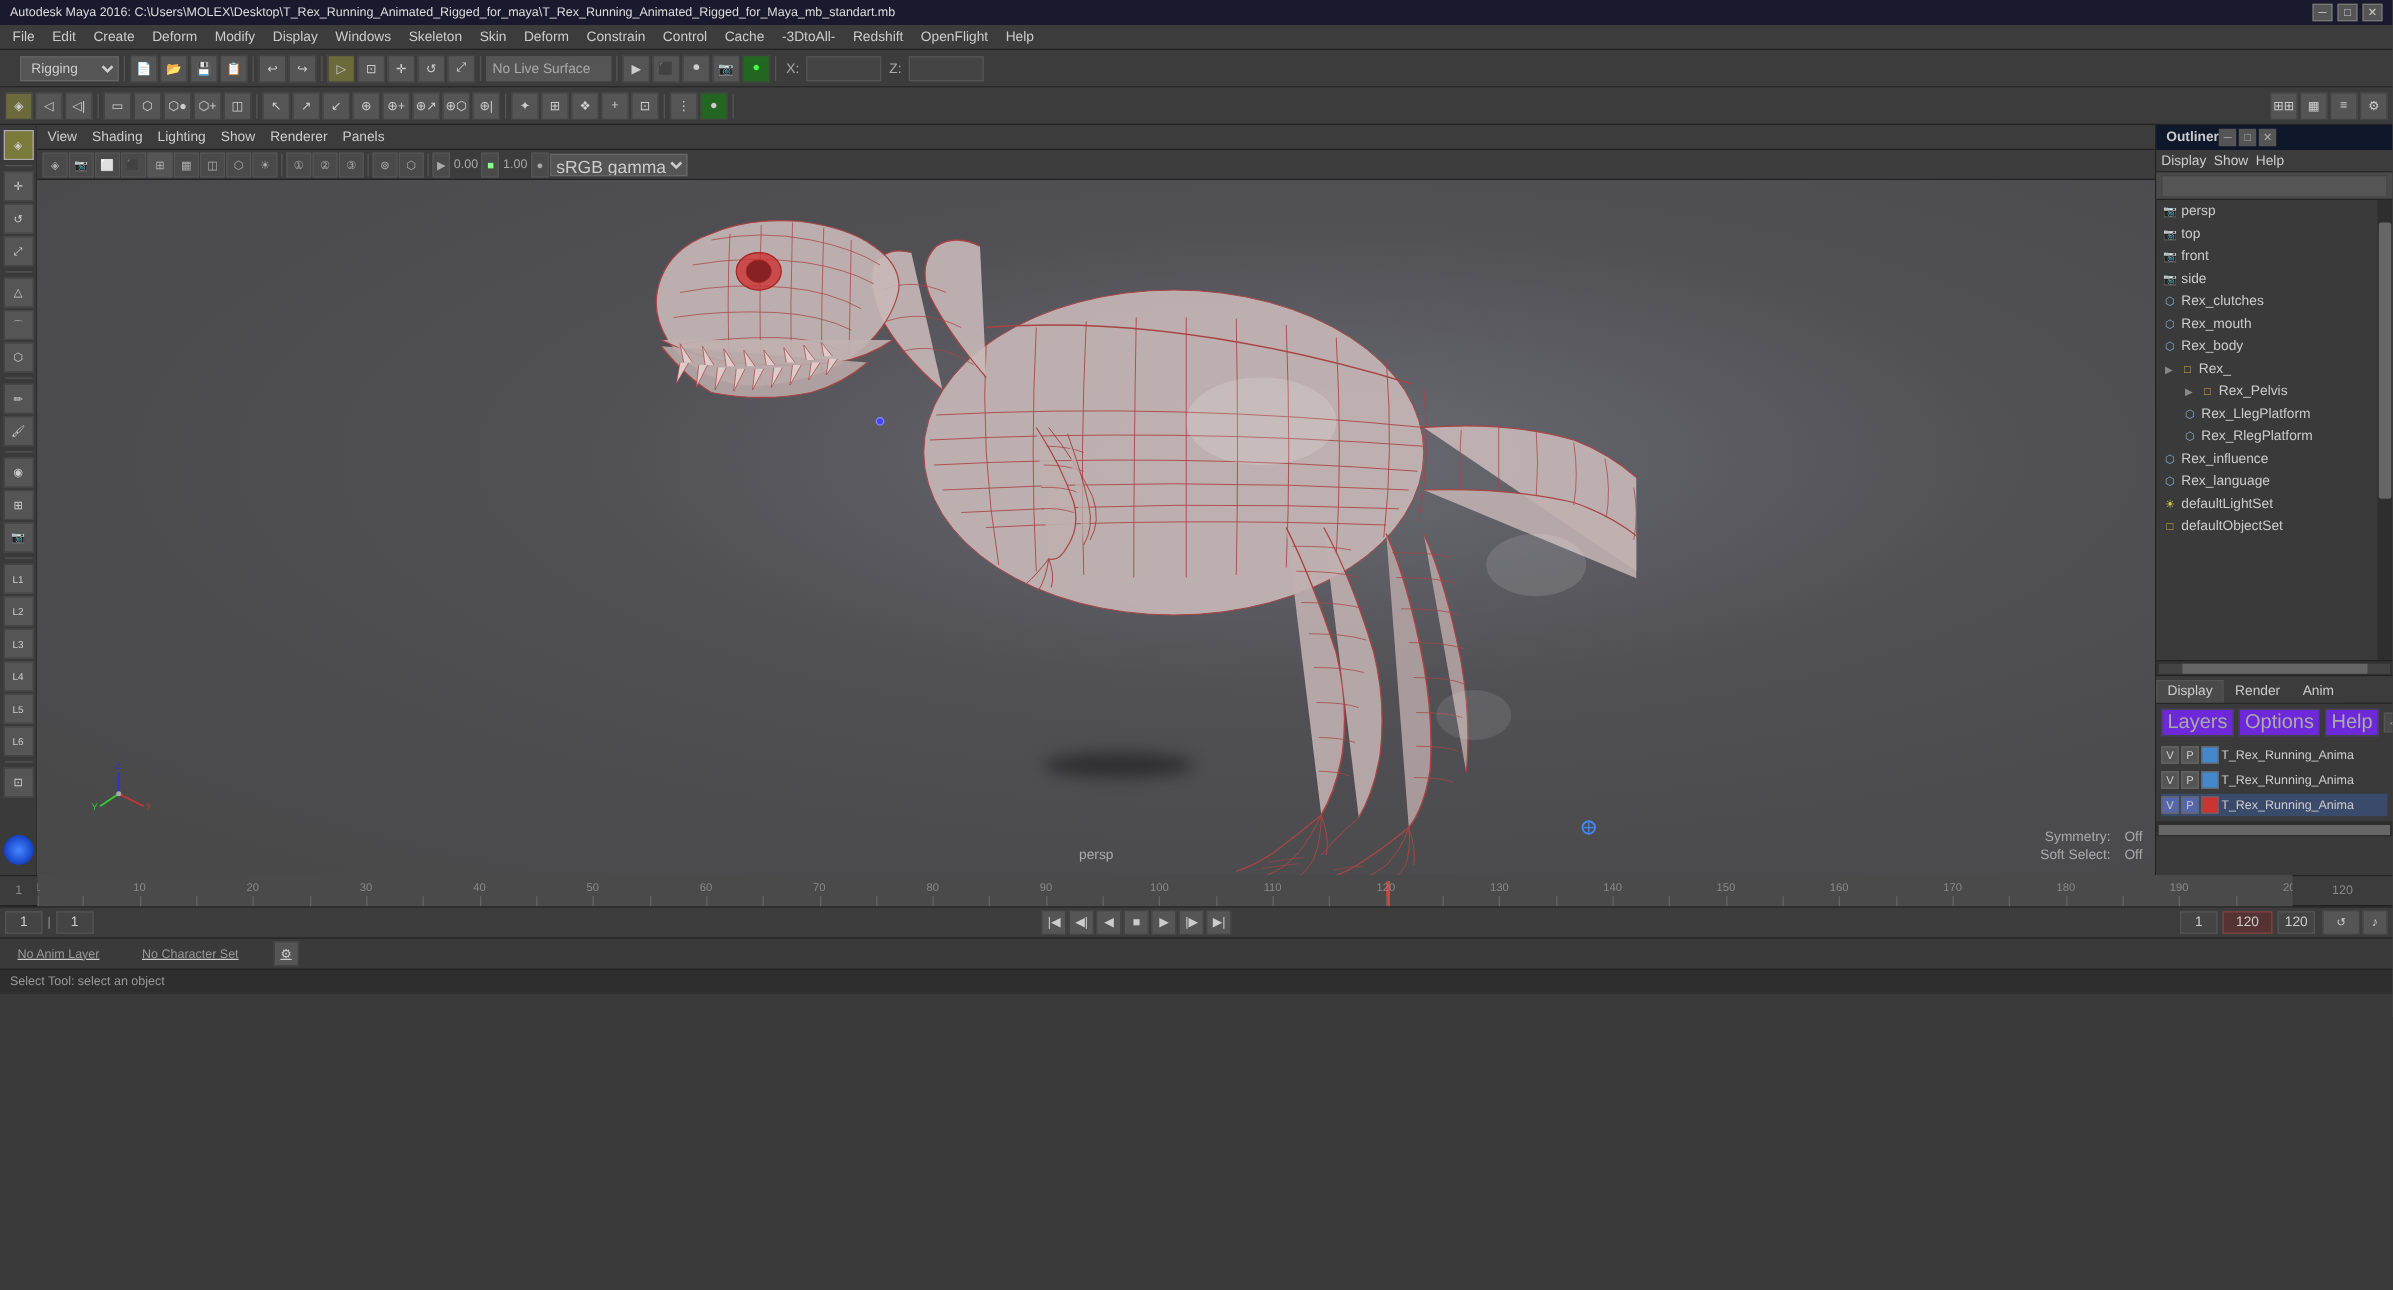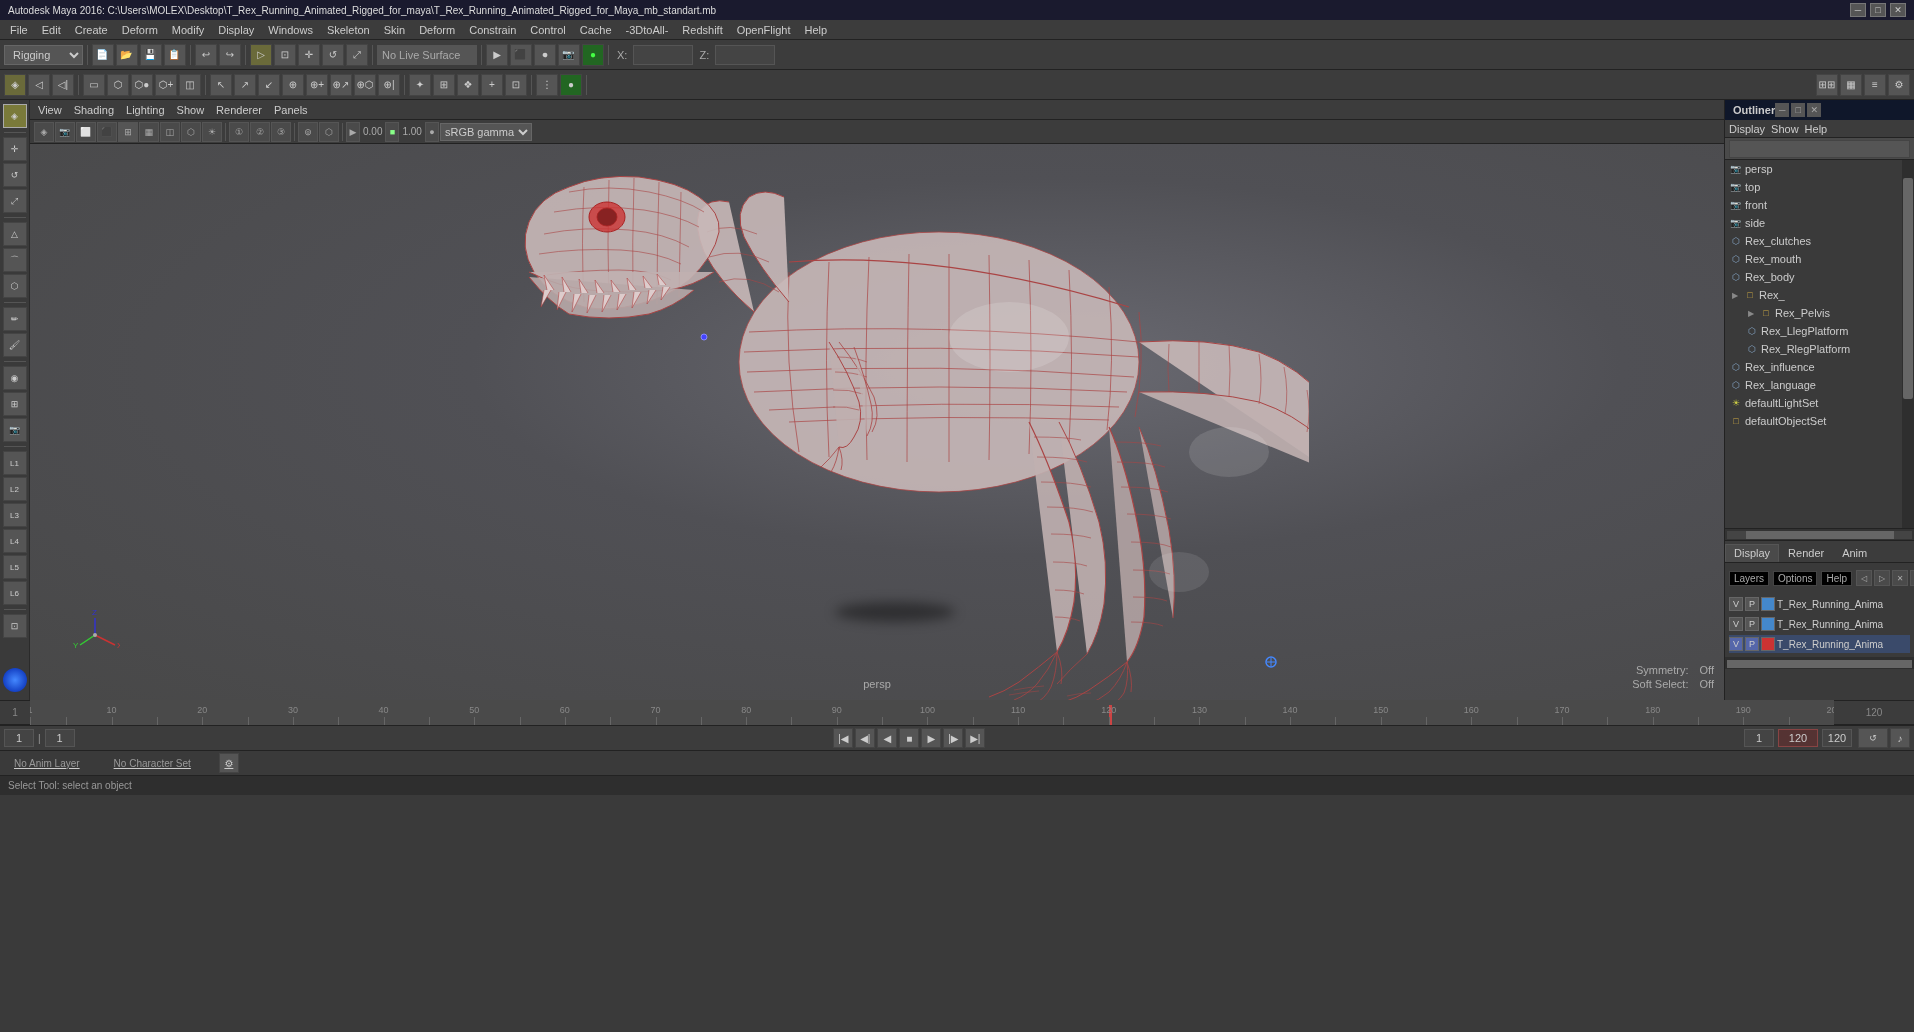--- a/index.html
+++ b/index.html
@@ -61,21 +61,21 @@
       font-size: 11px;
     }
 
     
     #toolbar-area {
       width: 100%;
       height: 30px;
       background: #3c3c3c;
       display: flex;
       align-items: center;
-      padding: 2px 4px;
+      padding: 2px 16px;
       gap: 2px;
       border-bottom: 1px solid #222;
     }
     .toolbar-dropdown {
       background: #555;
       border: 1px solid #666;
       color: #ccc;
       font-size: 11px;
       height: 20px;
       padding: 0 4px;
@@ -377,25 +377,25 @@
     }
 
     #layer-toolbar {
       height: 22px;
       display: flex;
       align-items: center;
       gap: 4px;
       margin-bottom: 4px;
     }
     .layer-toolbar-btn {
-      font-size: 10px;
+      font-size: 16px;
       color: #aaa;
       cursor: pointer;
       padding: 1px 4px;
-      background: #000000;
+      background: #6d28d9;
       border: 1px solid #444;
     }
 
     .layer-row {
       height: 18px;
       display: flex;
       align-items: center;
       gap: 2px;
       font-size: 11px;
       color: #ccc;
@@ -818,21 +818,21 @@
       <div class="vp-icon-separator"></div>
       <div class="vp-icon-btn">⊚</div>
       <div class="vp-icon-btn">⬡</div>
       <div class="vp-icon-separator"></div>
 
       <div class="vp-icon-btn" style="width:14px;">▶</div>
       <span style="color:#aaa; font-size:10px; padding:0 2px;">0.00</span>
       <div class="vp-icon-btn" style="width:14px; color:#88ff88;">■</div>
       <span style="color:#aaa; font-size:10px; padding:0 2px;">1.00</span>
       <div class="vp-icon-btn" style="width:14px;">●</div>
-      <select style="background:#555; border:1px solid #666; color:#ccc; font-size:11px; height:18px;">
+      <select style="background:#555; border:1px solid #666; color:#ccc; font-size:14px; height:18px;">
         <option>sRGB gamma</option>
         <option>Linear</option>
       </select>
     </div>
 
     <div id="viewport-3d">
 
       <div id="dino-shadow"></div>
 
       <div id="trex-container">

